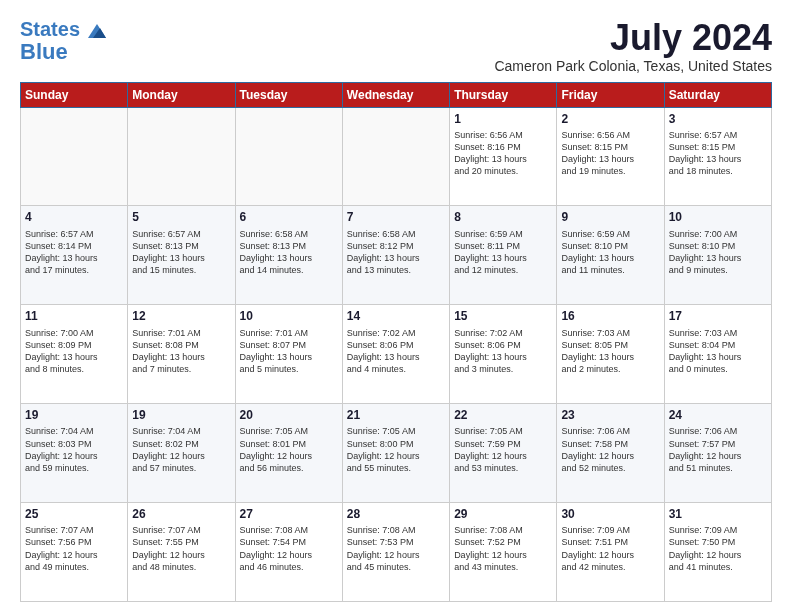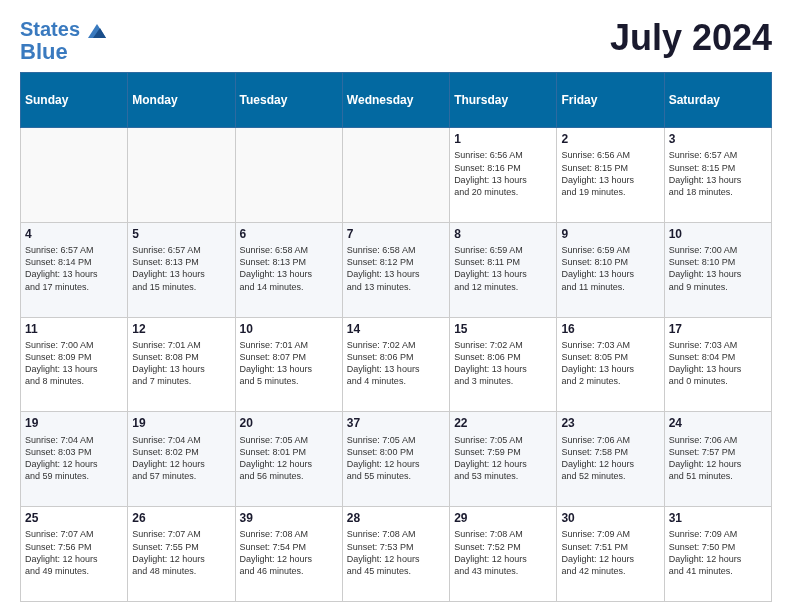--- a/index.html
+++ b/index.html
@@ -59,25 +59,25 @@
       font-weight: normal;
     }
     .calendar {
       flex: 1;
       border: 1px solid #ccc;
       border-collapse: collapse;
       width: 100%;
       table-layout: fixed;
     }
     .calendar th {
-      background: #0369a1;
+      background: #b91c1c;
       color: #fff;
       font-size: 12px;
       font-weight: bold;
-      padding: 20px 4px;
+      padding: 5px 4px;
       border: 1px solid #2d6aa0;
       text-align: left;
     }
     .calendar td {
       border: 1px solid #ccc;
       vertical-align: top;
       padding: 3px 4px;
       font-size: 9.5px;
       line-height: 1.35;
       height: 88px;
@@ -113,20 +113,21 @@
             <polygon points="5,14 12,4 18,14" fill="#1a4e8a"></polygon>
           </svg>
         </span>
       </div>
       <div class="logo-row">
         <span class="logo-text" style="color:#3a7abf;font-size:22px;">Blue</span>
       </div>
     </div>
     <div class="title-area">
       <div class="month-title">July 2024</div>
+      <div class="location">Cameron Park Colonia, Texas, United States</div>
     </div>
   </div>
 
   <table class="calendar">
     <thead>
       <tr>
         <th>Sunday</th>
         <th>Monday</th>
         <th>Tuesday</th>
         <th>Wednesday</th>
@@ -281,21 +282,21 @@
 and 57 minutes.</div>
           </td>
           <td>
             <span class="day-num">20</span>
             <div class="day-info" style="white-space: pre-line;">Sunrise: 7:05 AM
 Sunset: 8:01 PM
 Daylight: 12 hours
 and 56 minutes.</div>
           </td>
           <td>
-            <span class="day-num">37</span>
+            <span class="day-num">21</span>
             <div class="day-info" style="white-space: pre-line;">Sunrise: 7:05 AM
 Sunset: 8:00 PM
 Daylight: 12 hours
 and 55 minutes.</div>
           </td>
           <td>
             <span class="day-num">22</span>
             <div class="day-info" style="white-space: pre-line;">Sunrise: 7:05 AM
 Sunset: 7:59 PM
 Daylight: 12 hours
@@ -325,21 +326,21 @@
 and 49 minutes.</div>
           </td>
           <td>
             <span class="day-num">26</span>
             <div class="day-info" style="white-space: pre-line;">Sunrise: 7:07 AM
 Sunset: 7:55 PM
 Daylight: 12 hours
 and 48 minutes.</div>
           </td>
           <td>
-            <span class="day-num">39</span>
+            <span class="day-num">27</span>
             <div class="day-info" style="white-space: pre-line;">Sunrise: 7:08 AM
 Sunset: 7:54 PM
 Daylight: 12 hours
 and 46 minutes.</div>
           </td>
           <td>
             <span class="day-num">28</span>
             <div class="day-info" style="white-space: pre-line;">Sunrise: 7:08 AM
 Sunset: 7:53 PM
 Daylight: 12 hours

